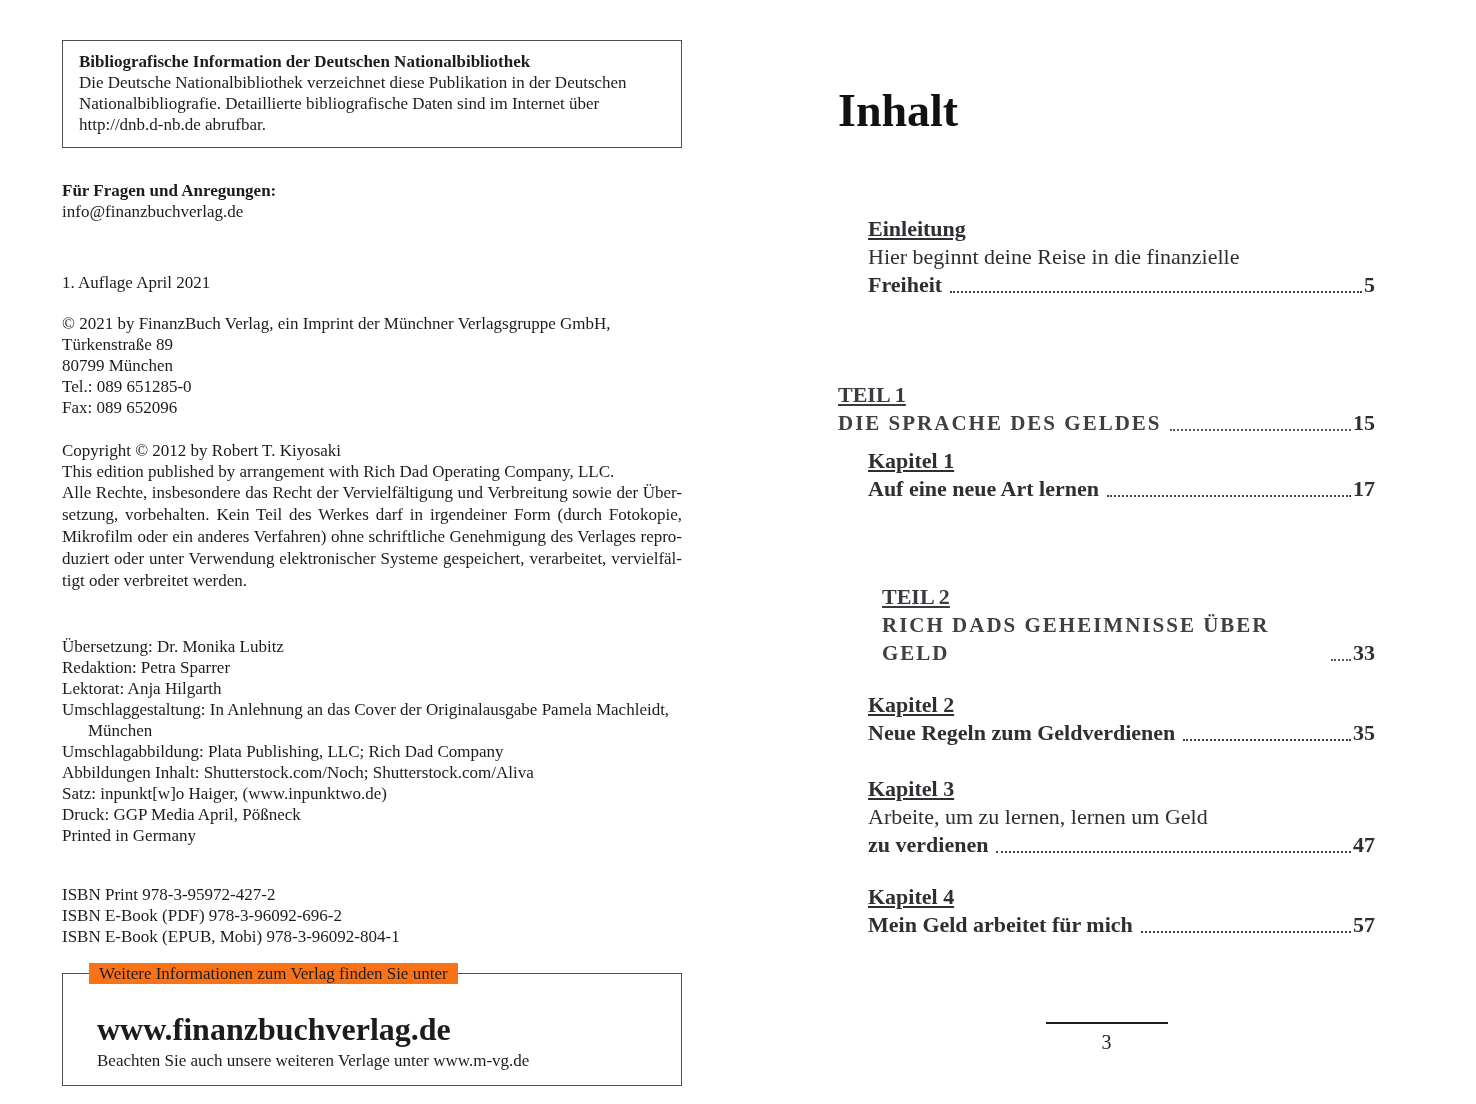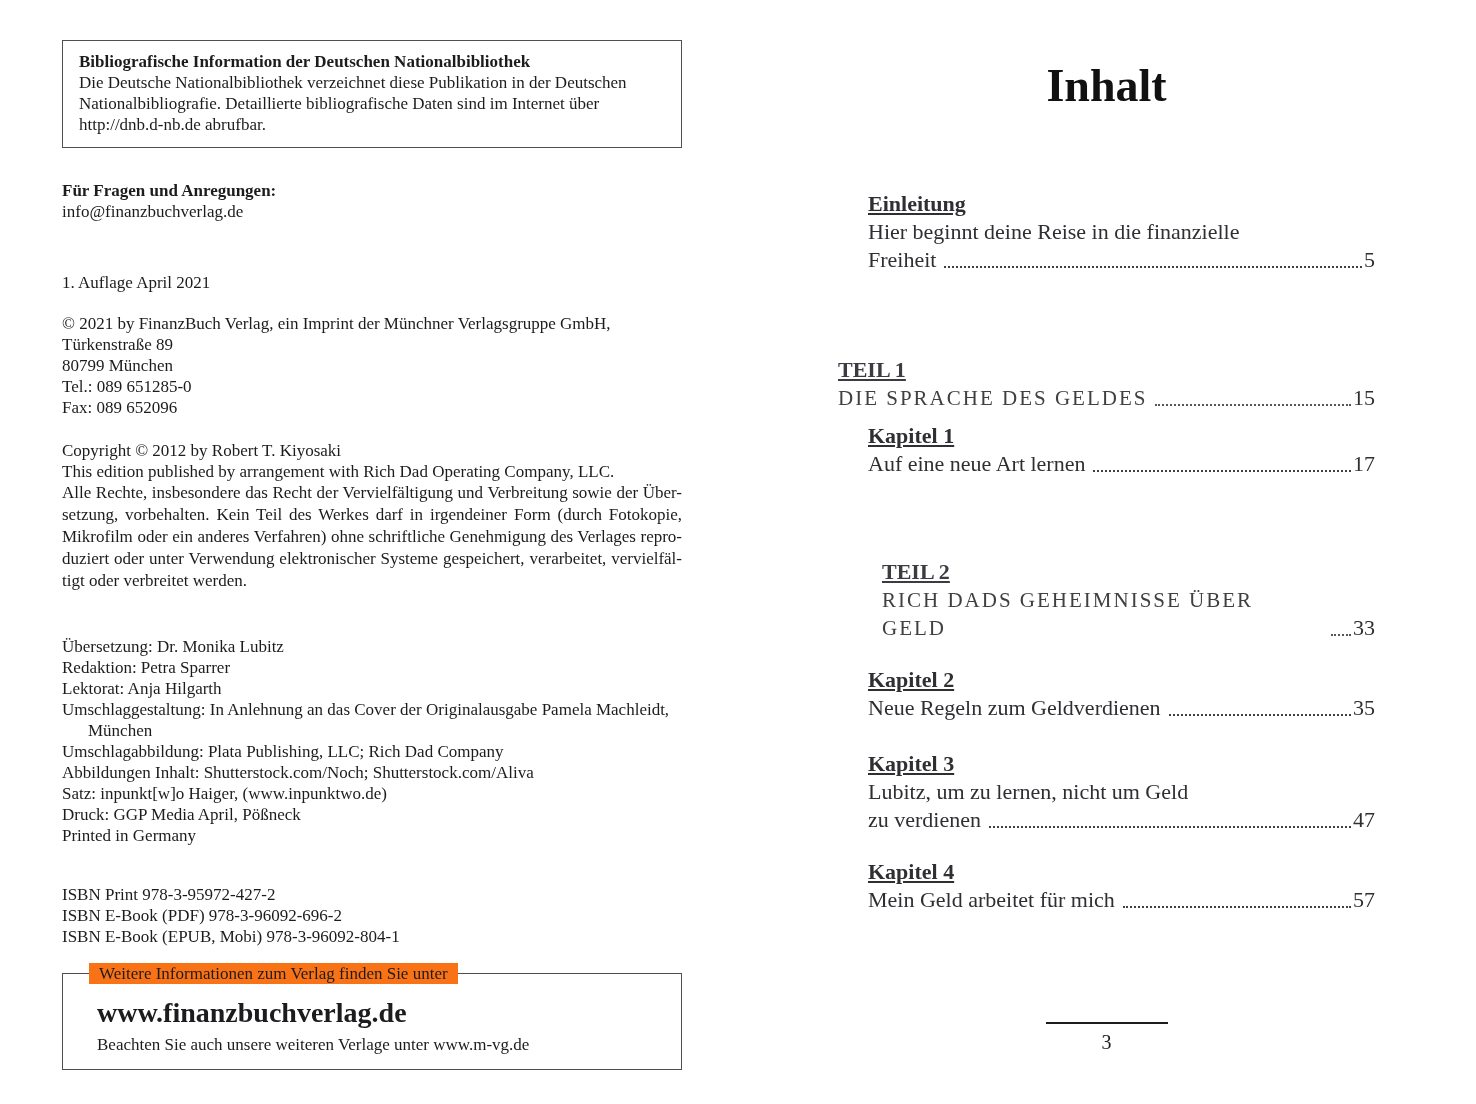--- a/index.html
+++ b/index.html
@@ -27,36 +27,36 @@
   .credits .indent{padding-left:26px;}
   .isbn{margin-top:38px;}
   .promo-box{
     margin-top:26px;position:relative;border:1px solid #4f4f52;
     padding:18px 16px 14px 34px;
   }
   .promo-legend{
     position:absolute;top:-11px;left:26px;background:#f97316;
     padding:0 10px;font-size:17px;line-height:21px;white-space:nowrap;
   }
-  .promo-url{font-weight:bold;font-size:28px;line-height:34px;margin-top:4px;}
+  .promo-url{font-weight:bold;font-size:32px;line-height:34px;margin-top:20px;}
   .promo-note{font-size:17px;line-height:21px;margin-top:4px;}
   
   .right-page{position:absolute;left:838px;top:0;width:537px;color:#2f2f33;}
   .toc-title{
-    text-align:center;font-weight:bold;font-size:46px;line-height:52px;
-    margin-top:60px;color:#111112;
+    font-weight:bold;font-size:46px;line-height:52px;
+    margin-top:85px;color:#111112;
   }
   .toc-entry{font-size:22px;line-height:28px;}
   .toc-entry .heading{font-weight:bold;text-decoration:underline;}
   .toc-entry.chapter{padding-left:30px;}
   .toc-entry.part .heading{color:#3b3b42;}
   .toc-entry.part .row-text{
     color:#404040;letter-spacing:2px;font-size:21px;
   }
-  .row{display:flex;align-items:flex-end;}
+  .row{display:flex;align-items:flex-end;font-weight:bold;}
   .leader{
     flex:1 1 auto;border-bottom:2px dotted #3f3f45;
     margin:0 2px 6px 8px;min-width:20px;
   }
   .toc-entry.part .leader{border-bottom-color:#55555c;}
   .page-num{flex:0 0 auto;}
   .mt-einleitung{margin-top:78px;}
   .mt-teil1{margin-top:82px;}
   .mt-kap1{margin-top:10px;}
   .mt-teil2{margin-top:80px;margin-left:44px;}
@@ -179,21 +179,21 @@
     <div class="heading">Kapitel 2</div>
     <div class="row">
       <span class="row-text">Neue Regeln zum Geldverdienen</span>
       <span class="leader"></span>
       <span class="page-num">35</span>
     </div>
   </div>
 
   <div class="toc-entry chapter mt-kap3">
     <div class="heading">Kapitel 3</div>
-    <div>Lubitz, um zu lernen, nicht um Geld</div>
+    <div>Arbeite, um zu lernen, lernen um Geld</div>
     <div class="row">
       <span class="row-text">zu verdienen</span>
       <span class="leader"></span>
       <span class="page-num">47</span>
     </div>
   </div>
 
   <div class="toc-entry chapter mt-kap4">
     <div class="heading">Kapitel 4</div>
     <div class="row">

